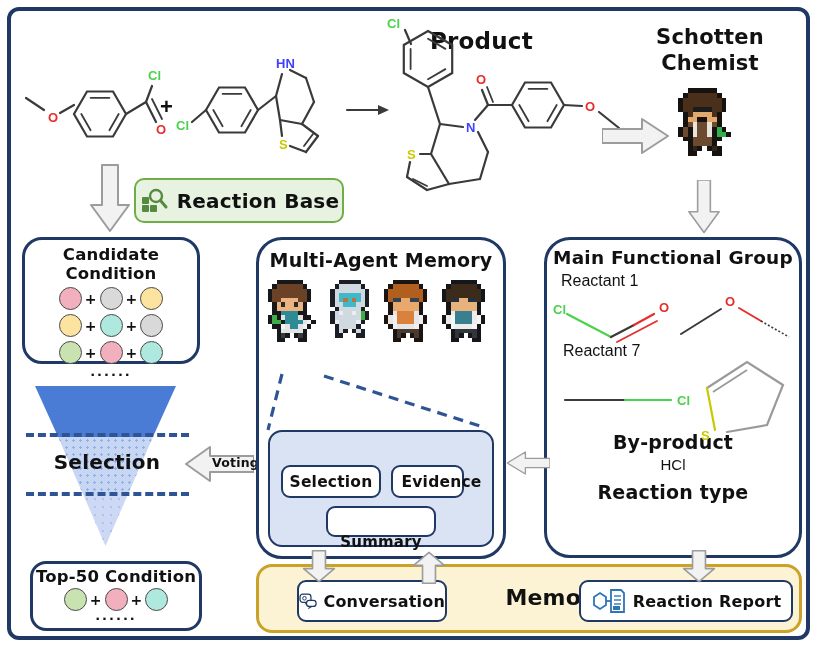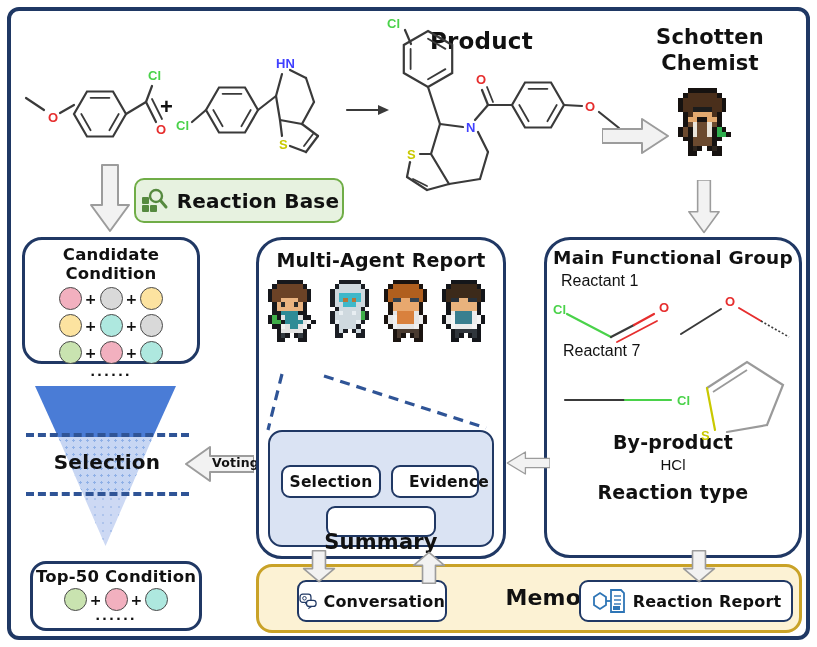--- a/index.html
+++ b/index.html
@@ -378,21 +378,21 @@
           <span class="plus">+</span>
           <span class="circle" style="background: rgb(242, 176, 191);"></span>
           <span class="plus">+</span>
           <span class="circle" style="background: rgb(174, 232, 223);"></span>
         </div>
       </div>
     <div class="dots ctr" style="margin-top:-3px;">......</div>
   </div>
 
   <div class="abs bigbox" style="left:256px;top:237px;width:250px;height:322px;">
-    <div class="comic ctr" style="font-size:19px;margin-top:9px;">Multi-Agent Report</div>
+    <div class="comic ctr" style="font-size:19px;margin-top:9px;">Multi-Agent Memory</div>
   </div>
 
   <div class="abs avatar" style="left:268px;top:280px;width:52px;height:62px;
        grid-template-columns:repeat(12,1fr);grid-template-rows:repeat(14,1fr);">
       <i></i>
       <i></i>
       <i style="background: rgb(23, 24, 28);"></i>
       <i style="background: rgb(23, 24, 28);"></i>
       <i style="background: rgb(23, 24, 28);"></i>
       <i style="background: rgb(23, 24, 28);"></i>
@@ -1076,25 +1076,25 @@
   <svg class="abs" style="left:260px;top:368px;" width="240" height="70" viewBox="0 0 240 70">
     <line x1="22" y1="6" x2="8" y2="62" stroke="#2f5496" stroke-width="3.2" stroke-dasharray="10 7"></line>
     <line x1="64" y1="8" x2="226" y2="60" stroke="#2f5496" stroke-width="3.2" stroke-dasharray="10 7"></line>
   </svg>
 
   <div class="abs" style="left:268px;top:430px;width:226px;height:117px;background:#dae3f3;
        border:2.5px solid #203864;border-radius:14px;box-sizing:border-box;">
     <div class="chip abs" style="left:11px;top:33px;width:100px;height:33px;">
       <span class="comic" style="font-size:15.5px;">Selection</span>
     </div>
-    <div class="chip abs" style="left:121px;top:33px;width:88px;height:33px;padding-left:28px;">
+    <div class="chip abs" style="left:121px;top:33px;width:73px;height:33px;padding-left:28px;">
       <span class="comic" style="font-size:15.5px;">Evidence</span>
     </div>
     <div class="chip abs" style="left:56px;top:74px;width:110px;height:31px;">
-      <span class="comic" style="font-size:21px;margin-top:40px;">Summary</span>
+      <span class="comic" style="font-size:15px;margin-top:40px;">Summary</span>
     </div>
   </div>
 
   <div class="abs bigbox" style="left:544px;top:237px;width:258px;height:321px;">
     <div class="comic ctr" style="font-size:18.5px;margin-top:7px;">Main Functional Group</div>
     <div class="plain abs" style="left:14px;top:32px;font-size:16px;">Reactant 1</div>
 
     <svg class="abs" style="left:2px;top:52px;" width="250" height="52" viewBox="0 0 250 52">
       <text class="atom" x="4" y="22" font-size="13" fill="#4ad24a">Cl</text>
       <line x1="18" y1="22" x2="62" y2="45" stroke="#4ad24a" stroke-width="2.2" stroke-linecap="round"></line>

